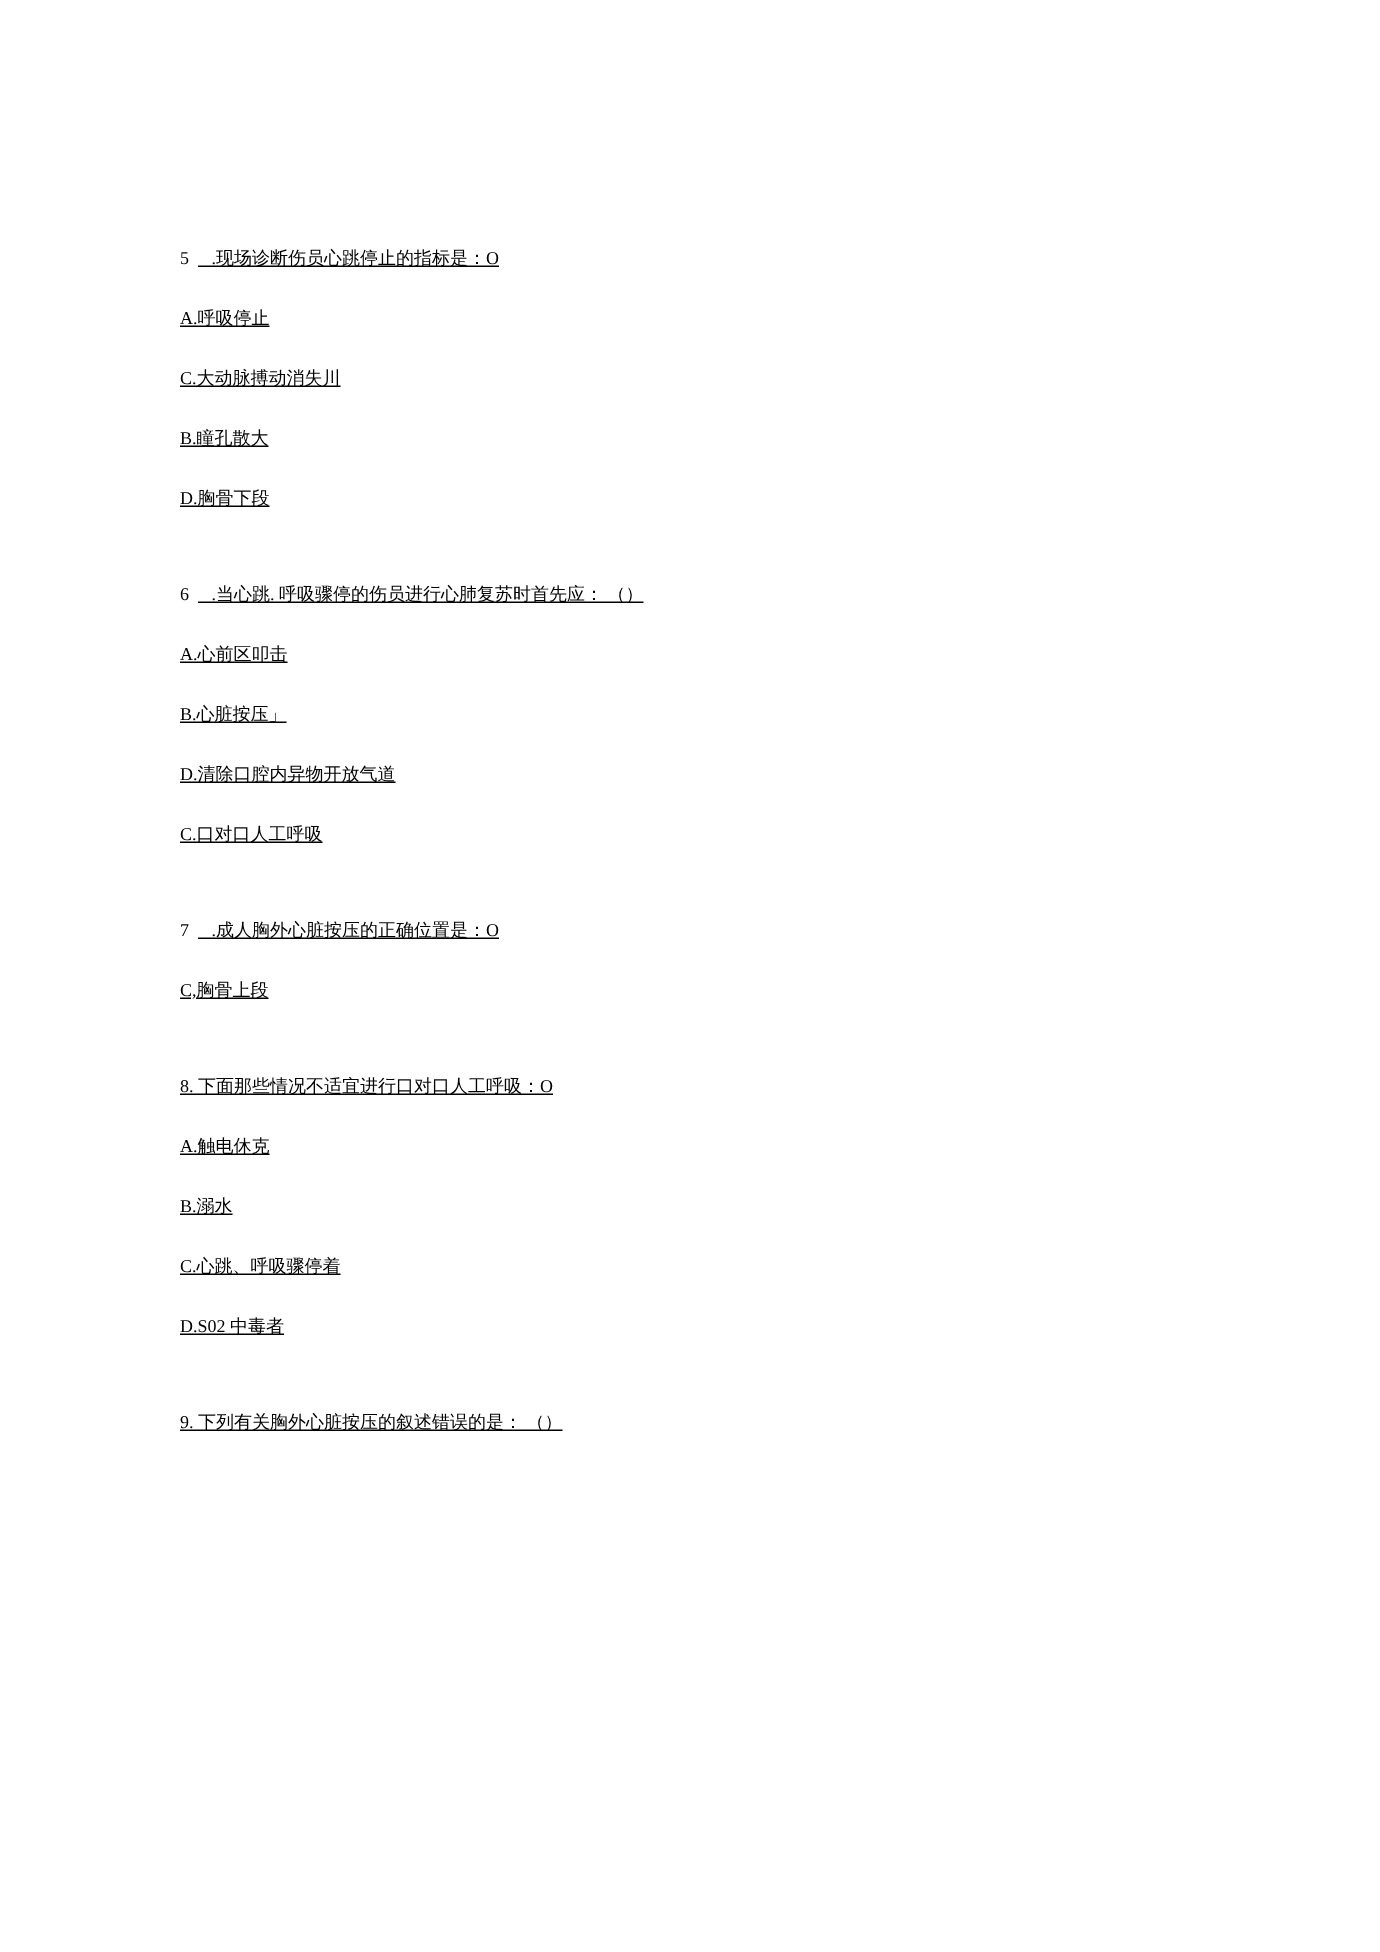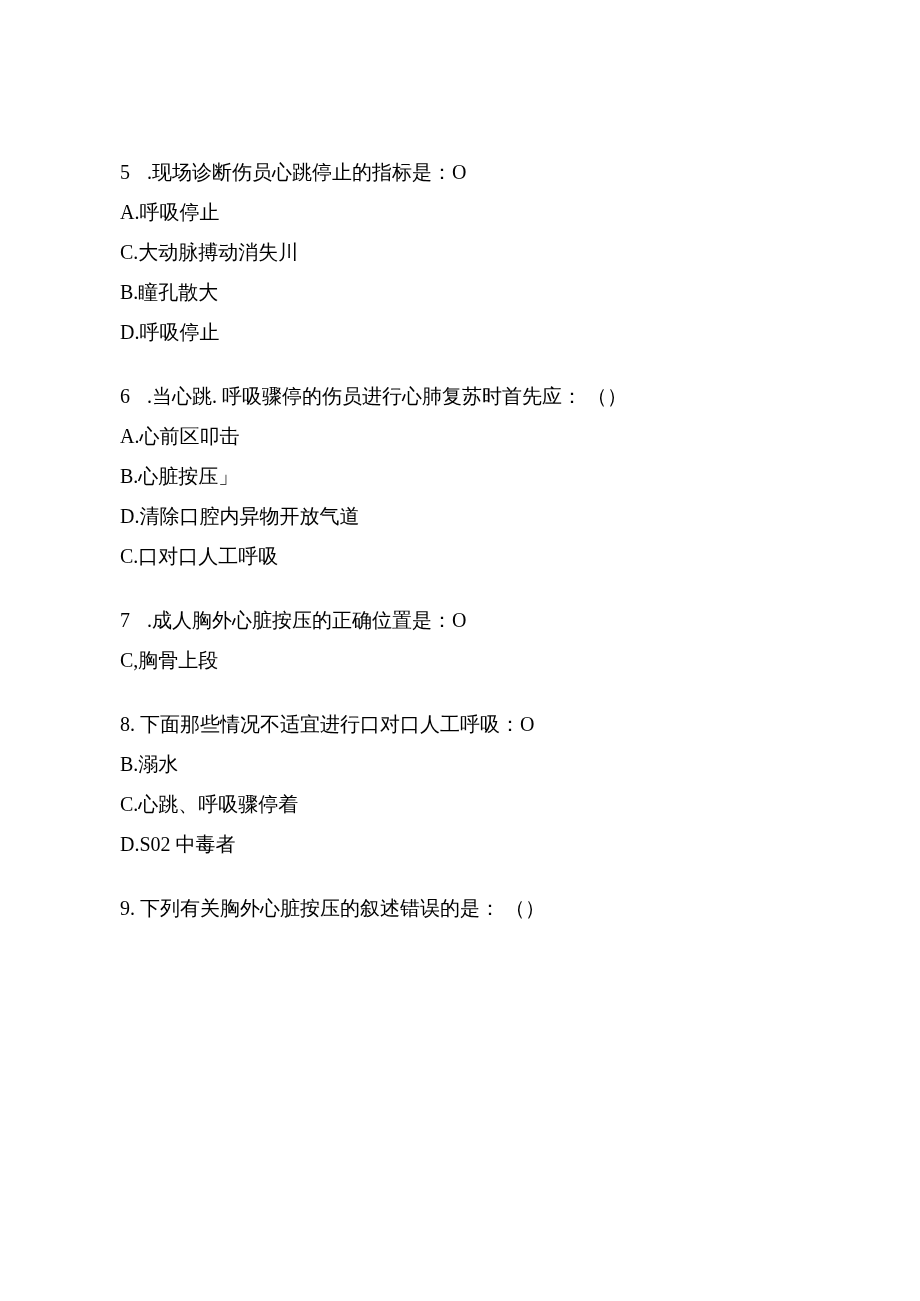--- a/index.html
+++ b/index.html
@@ -5,22 +5,23 @@
     body{
       margin:0;
       padding:0;
       background:#fff;
       font-family:"SimSun","宋体","Times New Roman",serif;
       color:#000;
       width:920px;
     }
     .page{
       padding:162px 120px 100px 120px;
-      font-size:20px;
+      font-size:12px;
       line-height:20px;
+      text-decoration:underline;
     }
     .line{
       margin:0 0 20px 0;
       white-space:pre;
     }
     .qnum{
       display:inline-block;
       min-width:12px;
     }
     .gap{
@@ -29,35 +30,36 @@
   </style>
 </head>
 <body>
 
 <div class="page">
 
   <p class="line"><span class="qnum">5</span><span>   .</span><span>现场诊断伤员心跳停止的指标是：O</span></p>
   <p class="line">A.呼吸停止</p>
   <p class="line">C.大动脉搏动消失川</p>
   <p class="line">B.瞳孔散大</p>
-  <p class="line">D.呼吸停止</p>
+  <p class="line">D.胸骨下段</p>
   <div class="gap"></div>
 
   <p class="line"><span class="qnum">6</span><span>   .</span><span>当心跳. 呼吸骤停的伤员进行心肺复苏时首先应： （）</span></p>
   <p class="line">A.心前区叩击</p>
   <p class="line">B.心脏按压」</p>
   <p class="line">D.清除口腔内异物开放气道</p>
   <p class="line">C.口对口人工呼吸</p>
   <div class="gap"></div>
 
   <p class="line"><span class="qnum">7</span><span>   .</span><span>成人胸外心脏按压的正确位置是：O</span></p>
   <p class="line">C,胸骨上段</p>
   <div class="gap"></div>
 
   <p class="line"><span>8. </span><span>下面那些情况不适宜进行口对口人工呼吸：O</span></p>
+  <p class="line">A.触电休克</p>
   <p class="line">B.溺水</p>
   <p class="line">C.心跳、呼吸骤停着</p>
   <p class="line">D.S02 中毒者</p>
   <div class="gap"></div>
 
   <p class="line"><span>9. </span><span>下列有关胸外心脏按压的叙述错误的是： （）</span></p>
 
 </div>
 
 </body></html>

